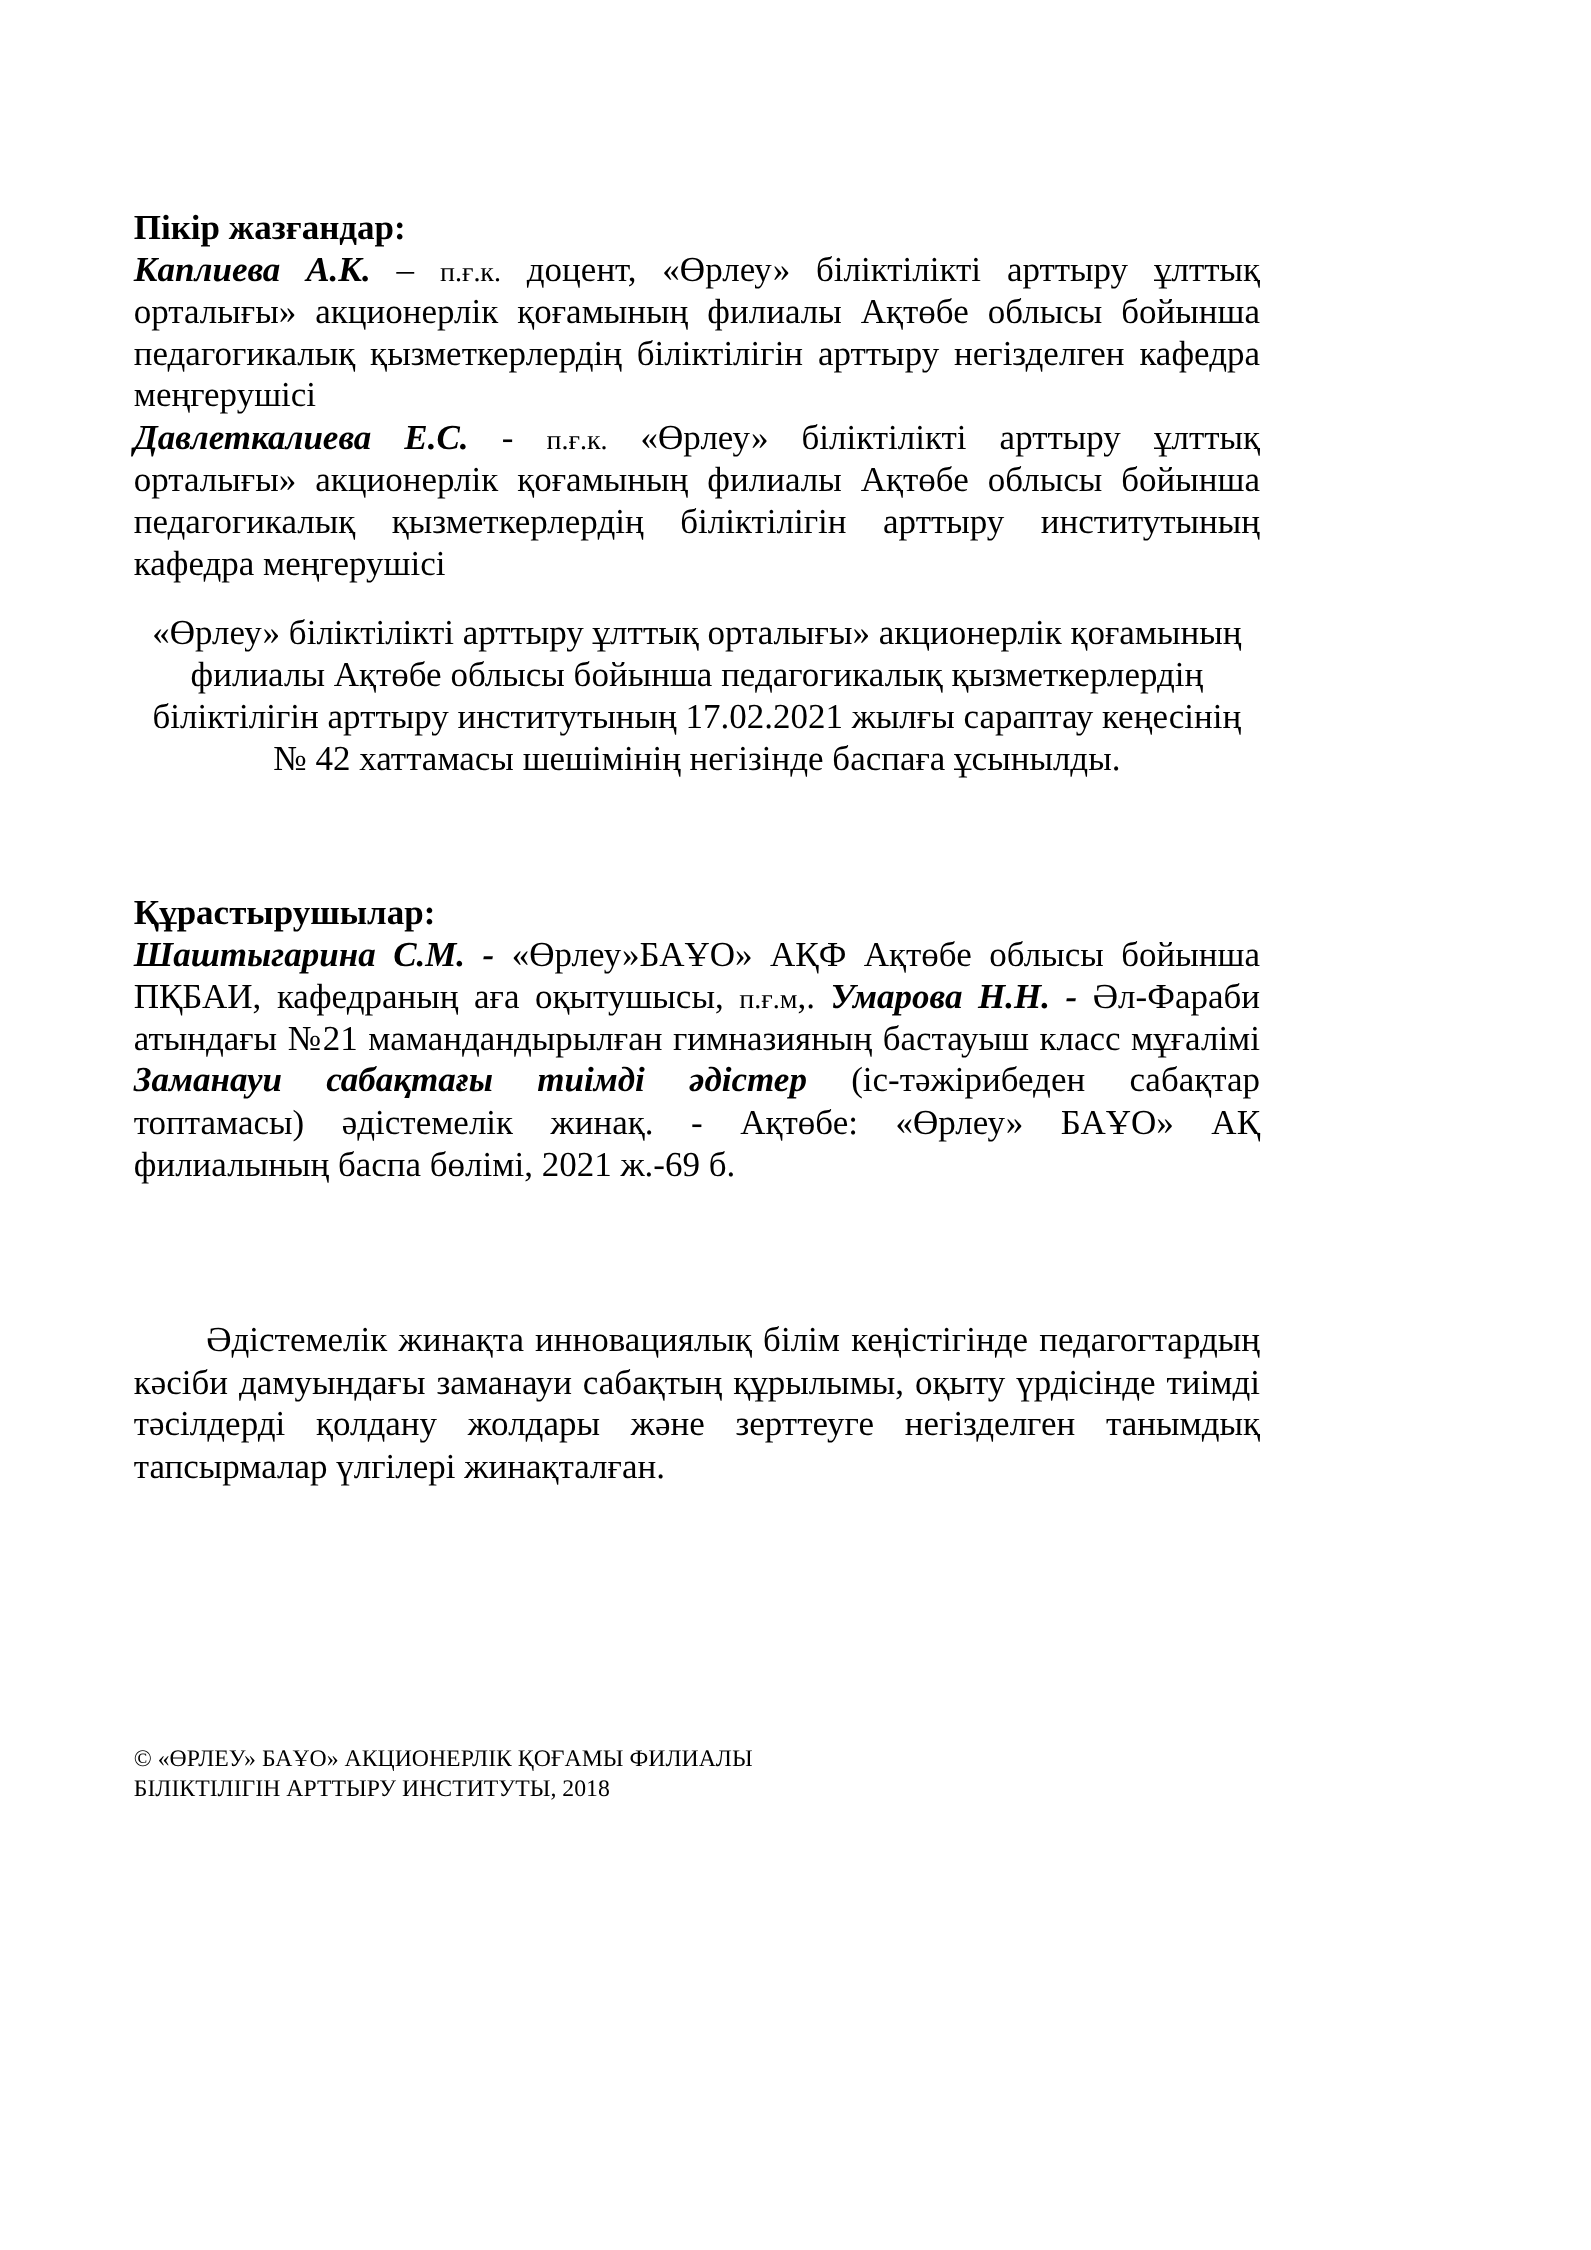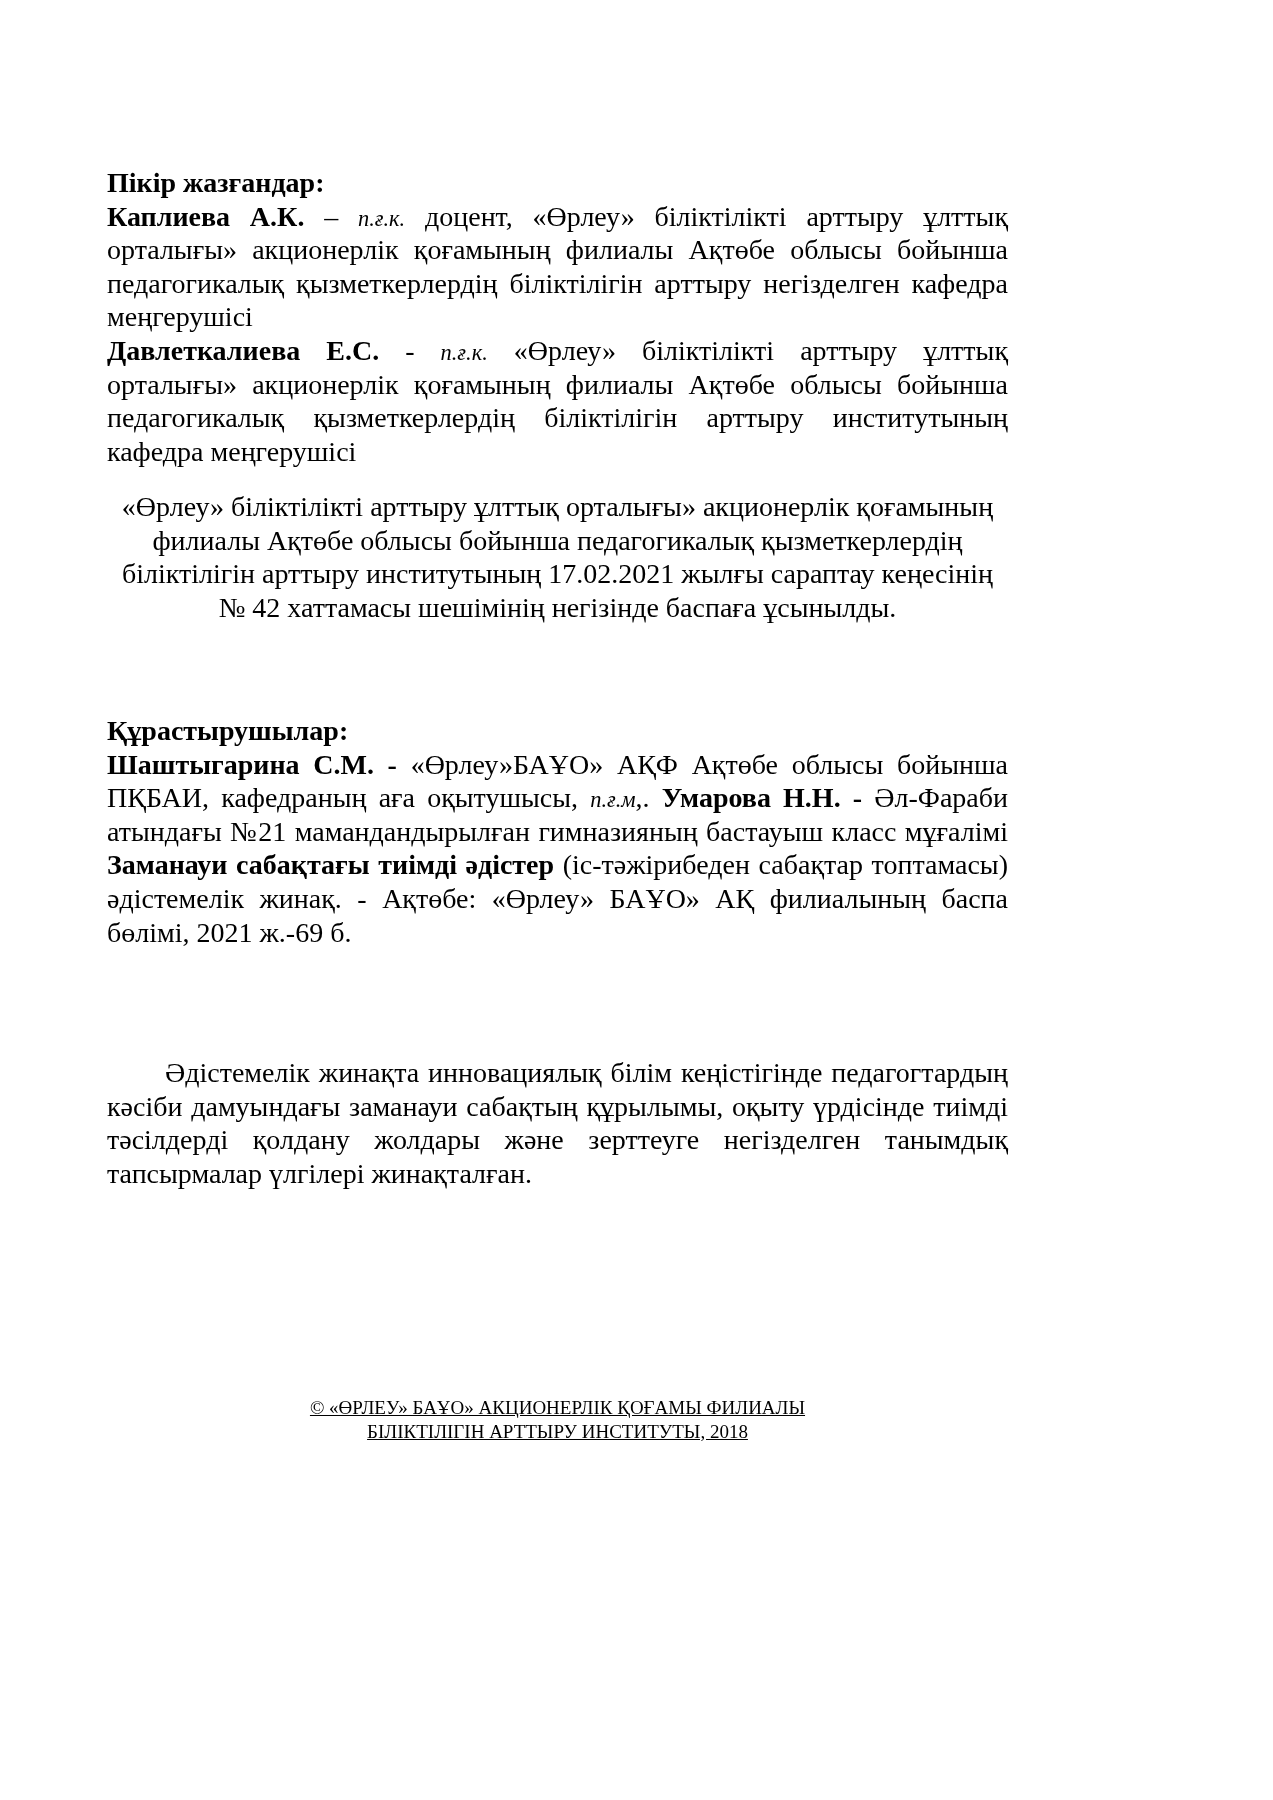--- a/index.html
+++ b/index.html
@@ -22,31 +22,30 @@
     position: absolute;
     left: 107px;
     width: 901px;
     font-size: 28px;
     line-height: 1.2;
   }
   .justify { text-align: justify; }
   .center  { text-align: center; }
   .bold    { font-weight: bold; }
   .indent  { text-indent: 58px; }
-  .run-bold  { font-weight: bold; }
-  .run-small { font-size: 0.8em; font-style: italic; }
+  .run-bold  { font-weight: bold; font-style: italic; }
+  .run-small { font-size: 0.8em; }
   .footer {
     position: absolute;
     left: 107px;
     width: 901px;
     top: 1396px;
-    text-align: center;
+    text-align: left;
     font-size: 19px;
     line-height: 1.24;
-    text-decoration: underline;
   }
 </style>
 </head>
 <body>
 
 <div class="page">
 
   <section class="section justify" style="top:166px">
     <p class="bold">Пікір жазғандар:</p>
     <p><span class="run-bold">Каплиева А.К.</span><span> – </span><span class="run-small">п.ғ.к.</span><span> доцент, «Өрлеу» біліктілікті арттыру ұлттық орталығы» акционерлік қоғамының филиалы Ақтөбе облысы бойынша педагогикалық қызметкерлердің біліктілігін арттыру негізделген кафедра меңгерушісі</span></p>

